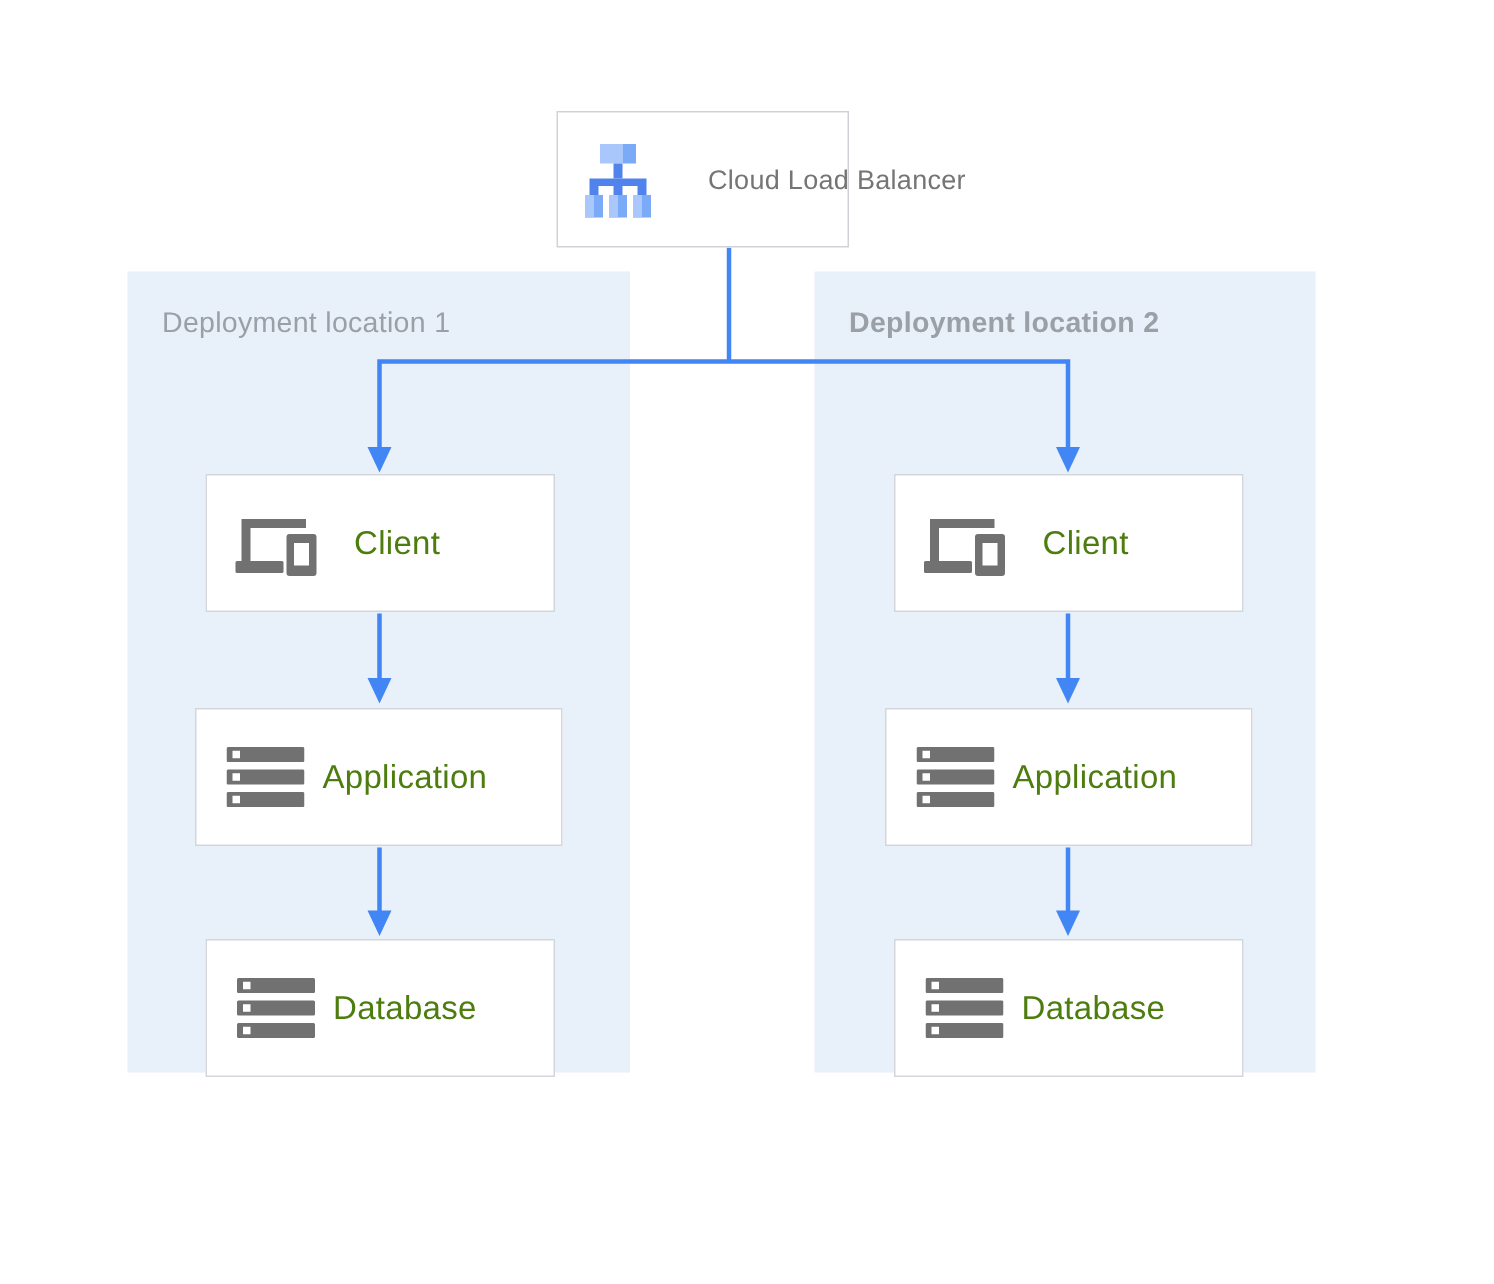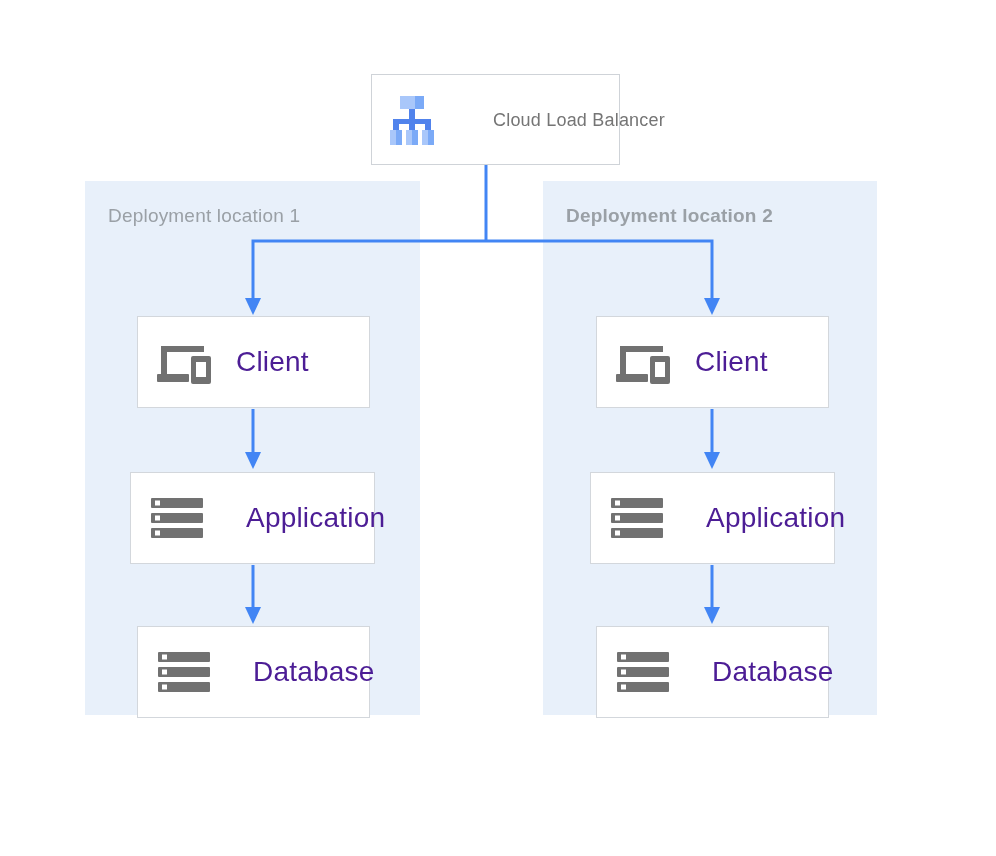--- a/index.html
+++ b/index.html
@@ -15,32 +15,32 @@
   .zone-2{left:543px;width:334px;font-weight:bold;}
   .zone-title{
     position:absolute;left:23px;top:24px;
     font-size:19px;color:#9AA0A6;letter-spacing:.2px;white-space:nowrap;
   }
   .connectors{position:absolute;left:0;top:0;pointer-events:none;}
   .node{
     position:absolute;display:flex;align-items:center;box-sizing:border-box;
     background:#ffffff;border:1px solid #D3D7DC;
   }
-  .node-label{font-size:28px;color:#4c1d95;letter-spacing:.2px;white-space:nowrap;}
-  .lb-box{left:371px;top:74px;width:249px;height:91px;padding-left:17px;border-color:#CFD3D8;gap:21px;}
+  .node-label{font-size:22px;color:#4d7c0f;letter-spacing:.2px;white-space:nowrap;}
+  .lb-box{left:371px;top:74px;width:195px;height:91px;padding-left:17px;border-color:#CFD3D8;}
   .lb-label{font-size:18px;line-height:24px;color:#757575;margin-left:37px;width:120px;}
   .node-client-1{left:137px;top:316px;width:233px;height:92px;padding-left:17px;}
   .node-app-1{left:130px;top:472px;width:245px;height:92px;padding-left:20px;}
   .node-db-1{left:137px;top:626px;width:233px;height:92px;padding-left:20px;}
   .node-client-2{left:596px;top:316px;width:233px;height:92px;padding-left:17px;}
   .node-app-2{left:590px;top:472px;width:245px;height:92px;padding-left:20px;}
   .node-db-2{left:596px;top:626px;width:233px;height:92px;padding-left:20px;}
   .node-icon{flex:0 0 auto;}
   .gap-sm{margin-left:24px;}
-  .gap-md{margin-left:43px;}
+  .gap-md{margin-left:12px;}
 </style>
 </head>
 <body>
 
 <div class="canvas">
 
   <div class="zone zone-1">
     <div class="zone-title">Deployment location 1</div>
   </div>
   <div class="zone zone-2">

